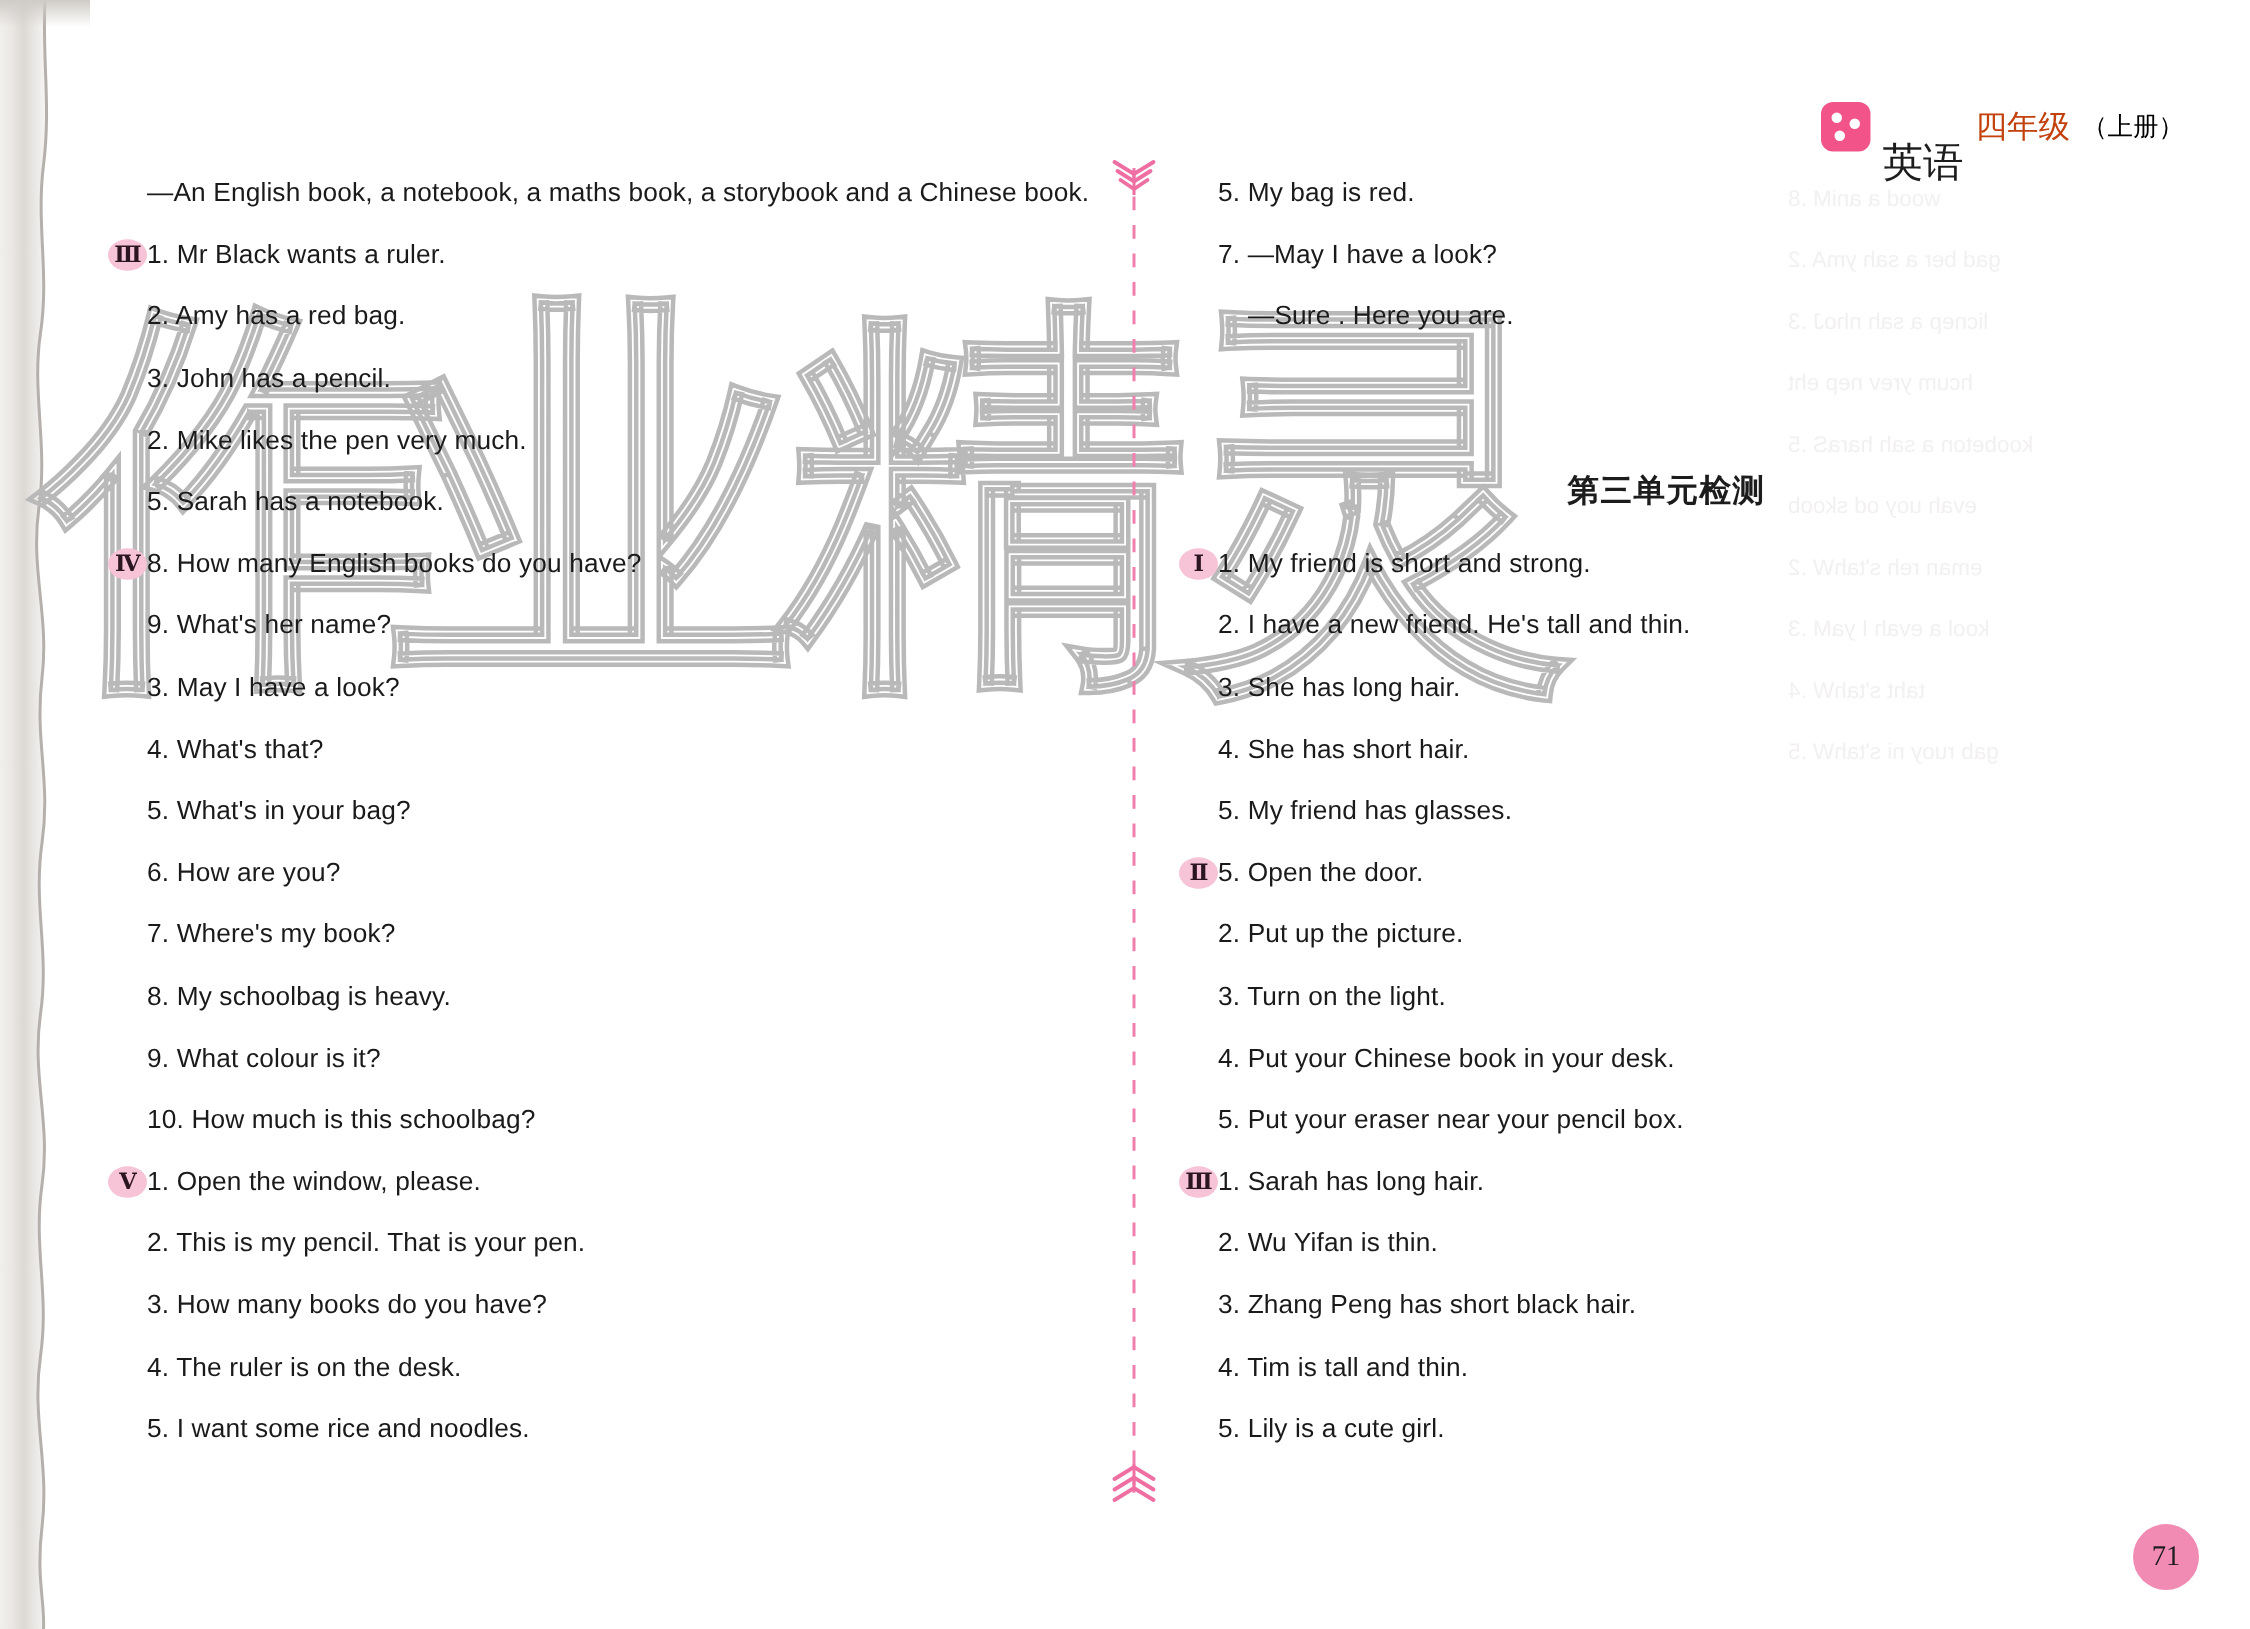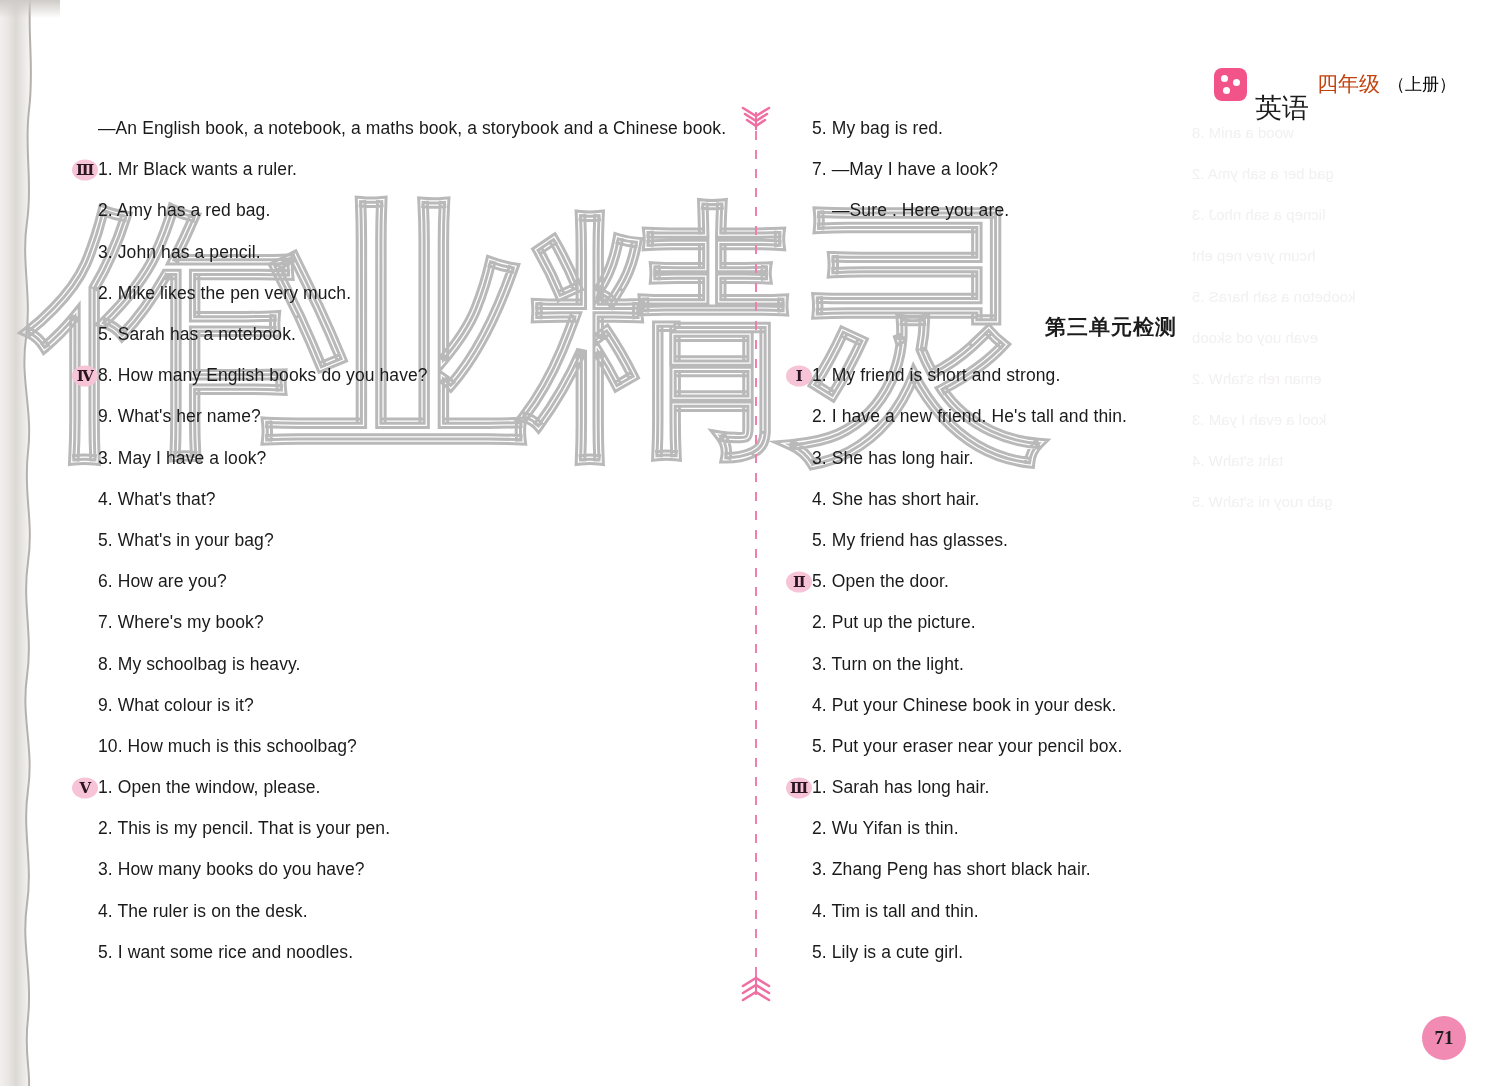--- a/index.html
+++ b/index.html
@@ -201,21 +201,21 @@
     position: absolute;
     z-index: 6;
     right: 34px;
     bottom: 26px;
     width: 44px;
     height: 44px;
     border-radius: 50%;
     background: #f28bb4;
     color: #1d1d1d;
     font-size: 19px;
-    font-weight: 700;
+    font-weight: 400;
     display: flex;
     align-items: center;
     justify-content: center;
     font-family: "Liberation Serif", "DejaVu Serif", serif;
   }
 </style>
 </head>
 <body>
 
 <div id="page">

